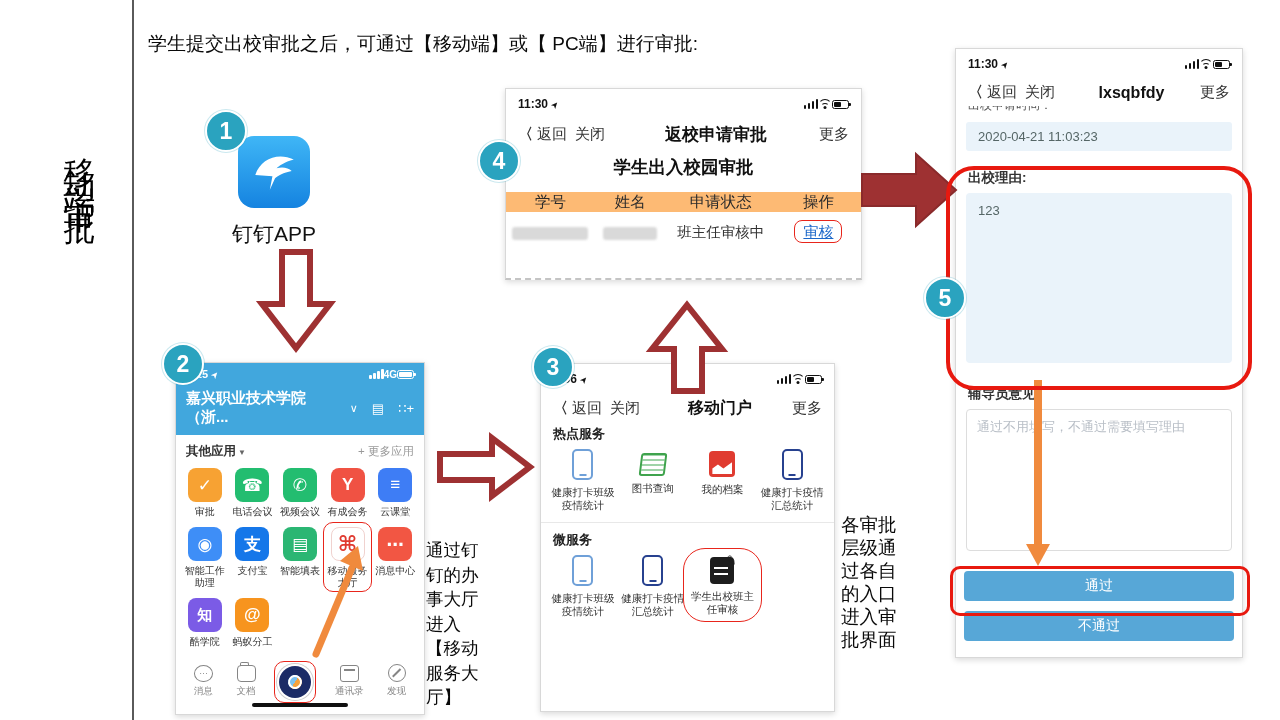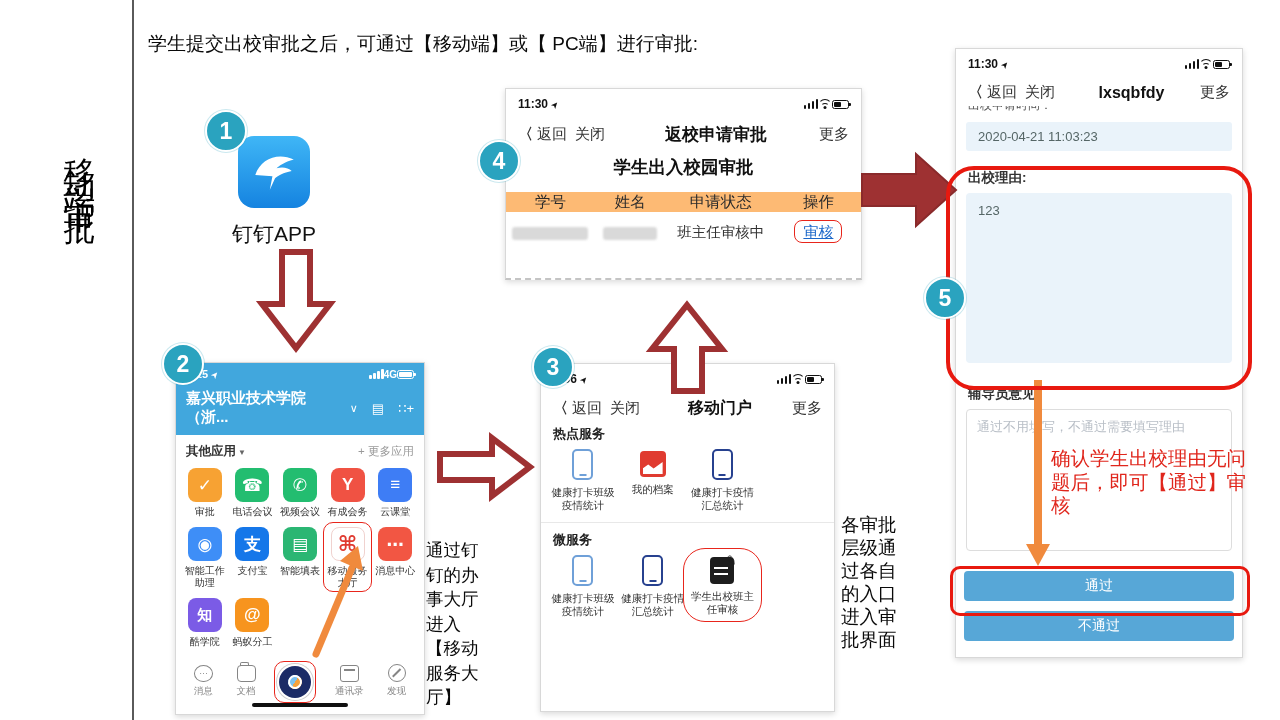--- a/index.html
+++ b/index.html
@@ -290,20 +290,24 @@
       <span class="ttl">移动门户</span>
       <span>更多</span>
     </div>
     <div class="sec-t" style="margin-top:6px;">热点服务</div>
     <div class="svc-grid">
       <div class="svc">
           <span class="ic-phone c-ltblue"></span>
           <span class="slb">健康打卡班级疫情统计</span>
         </div>
       <div class="svc">
+          <span class="ic-books"></span>
+          <span class="slb">图书查询</span>
+        </div>
+      <div class="svc">
           <span class="ic-arch"></span>
           <span class="slb">我的档案</span>
         </div>
       <div class="svc">
           <span class="ic-phone c-navy"></span>
           <span class="slb">健康打卡疫情汇总统计</span>
         </div>
     </div>
     <div class="divline"></div>
     <div class="sec-t">微服务</div>
@@ -405,21 +409,20 @@
     <div class="p5-op">通过不用填写，不通过需要填写理由</div>
     <div class="p5-btn p5-no">不通过</div>
     <div class="p5-btn p5-ok">通过</div>
   </div>
 
   <div class="abs redrect" id="rr-reason"></div>
   <div class="abs redrect" id="rr-ok"></div>
 
   <div class="abs note note-via">通过钉钉的办事大厅进入【移动服务大厅】</div>
   <div class="abs note note-lv">各审批层级通过各自的入口进入审批界面</div>
-  <div class="abs note note-cf">确认学生出校理由无问题后，即可【通过】审核</div>
 
   <svg class="ov" style="left:258px;top:248px;" width="76" height="104">
     <polygon points="24,4 52,4 52,56 72,56 38,100 4,56 24,56" fill="#fff" stroke="#9E3132" stroke-width="6" stroke-linejoin="miter"></polygon>
   </svg>
   <svg class="ov" style="left:436px;top:434px;" width="100" height="66">
     <polygon points="4,20 56,20 56,4 94,33 56,62 56,46 4,46" fill="#fff" stroke="#9E3132" stroke-width="6" stroke-linejoin="miter"></polygon>
   </svg>
   <svg class="ov" style="left:648px;top:301px;" width="78" height="94">
     <polygon points="39,4 74,48 54,48 54,90 26,90 26,48 4,48" fill="#fff" stroke="#9E3132" stroke-width="6" stroke-linejoin="miter"></polygon>
   </svg>

